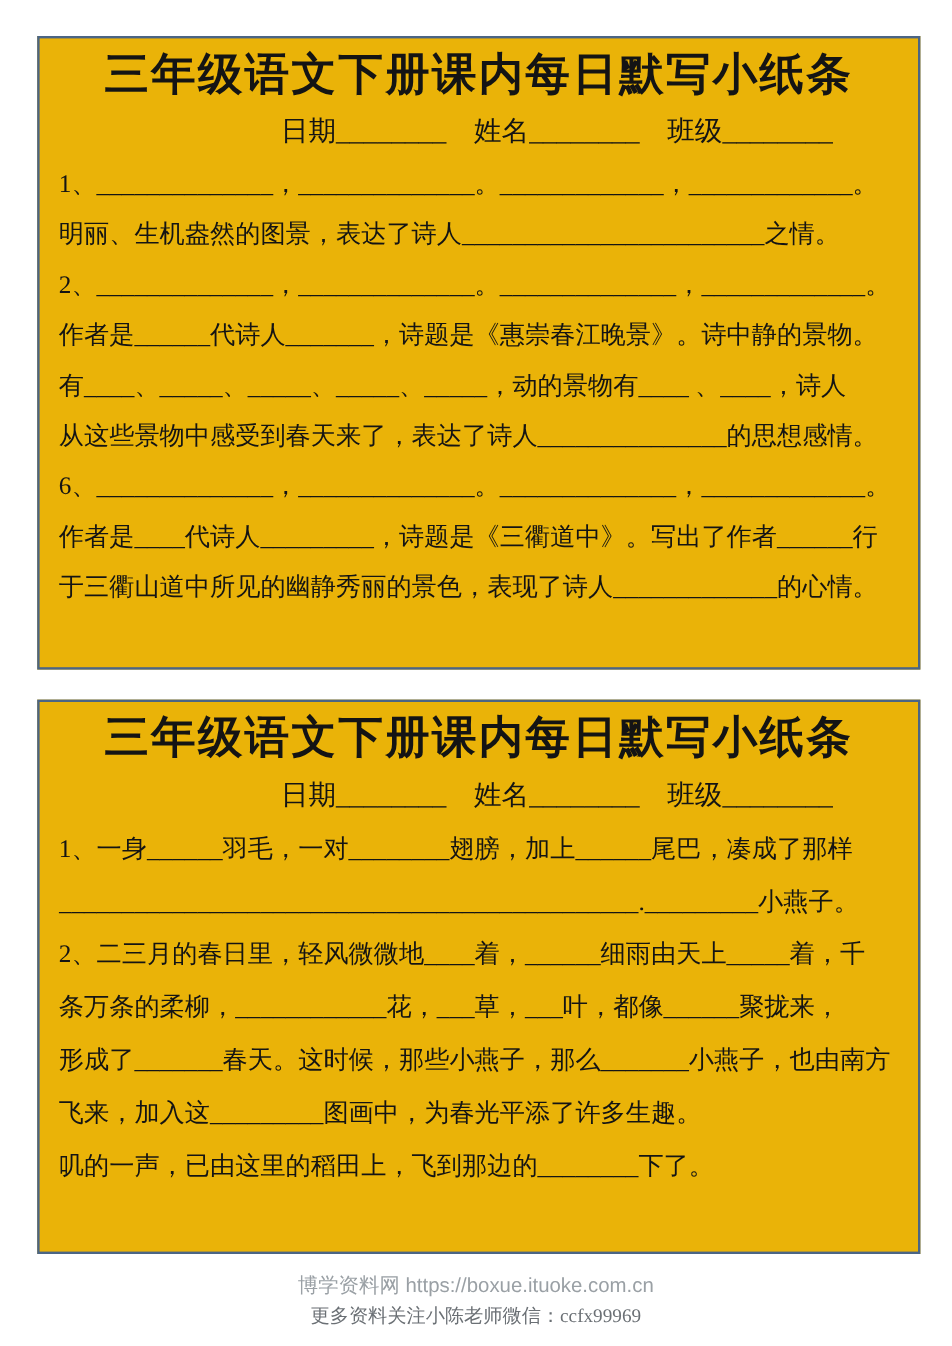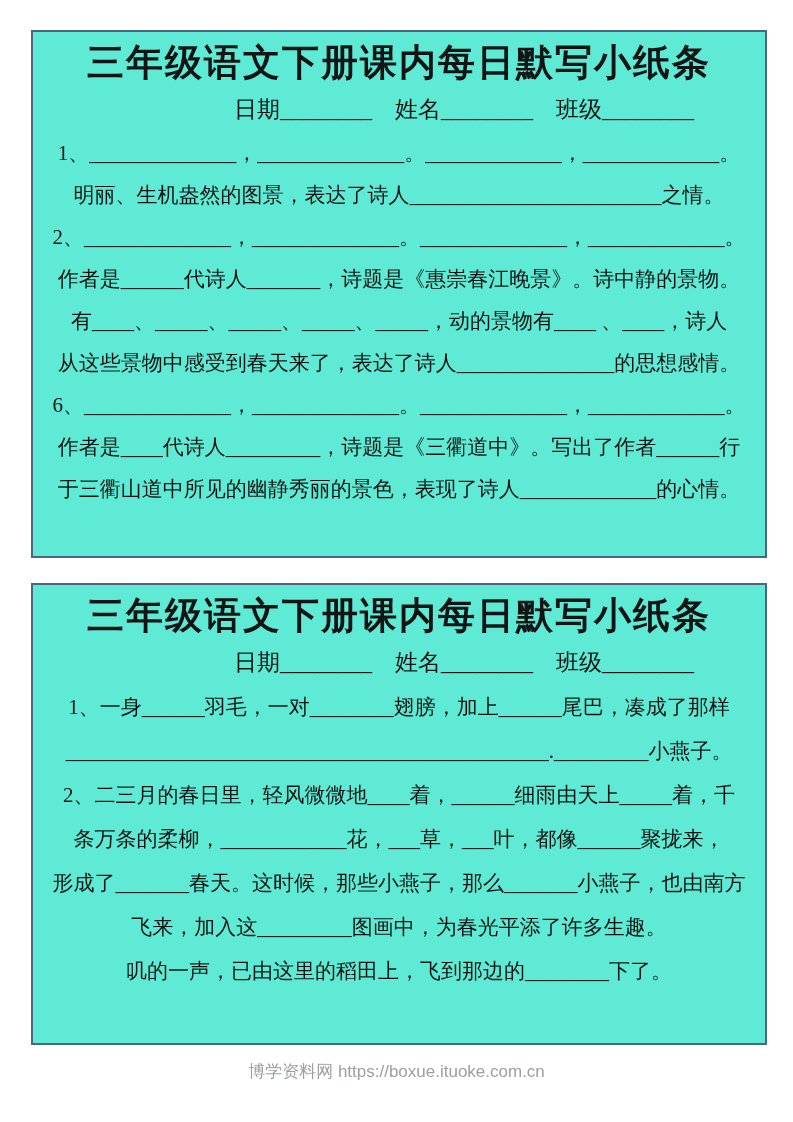--- a/index.html
+++ b/index.html
@@ -14,21 +14,21 @@
   }
   .page {
     width: 793px;
     height: 1122px;
     position: relative;
   }
   .card {
     box-sizing: border-box;
     margin: 0 26px 0 31px;
     border: 2px solid var(--card-border, #4b6585);
-    background: #5eead4;
+    background: #eab308;
     padding: 4px 16px 0 16px;
     overflow: hidden;
   }
   .card-1 { margin-top: 30px; height: 528px; }
   .card-2 { margin-top: 25px; height: 462px; }
   .card-title {
     text-align: center;
     font-size: 37px;
     font-weight: bold;
     letter-spacing: 2px;
@@ -43,21 +43,20 @@
     line-height: 40px;
     white-space: nowrap;
   }
   .lines { margin-top: 2px; }
   .line {
     font-size: 21px;
     line-height: 42px;
     white-space: nowrap;
     overflow: hidden;
     font-weight: 500;
-    text-align: center;
   }
   .card-2 .line { line-height: 44px; }
   .footer {
     text-align: center;
     margin-top: 14px;
   }
   .footer-site {
     font-family: "Liberation Sans", "DejaVu Sans", sans-serif;
     font-size: 17px;
     color: var(--footer-site-color, #9aa0a5);
@@ -117,15 +116,16 @@
 
         <div class="line">飞来，加入这_________图画中，为春光平添了许多生趣。</div>
 
 
         <div class="line">叽的一声，已由这里的稻田上，飞到那边的________下了。</div>
       </div>
   </div>
 
   <div class="footer">
     <div class="footer-site">博学资料网 https://boxue.ituoke.com.cn</div>
+    <div class="footer-contact">更多资料关注小陈老师微信：ccfx99969</div>
   </div>
 
 </div>
 
 </body></html>

